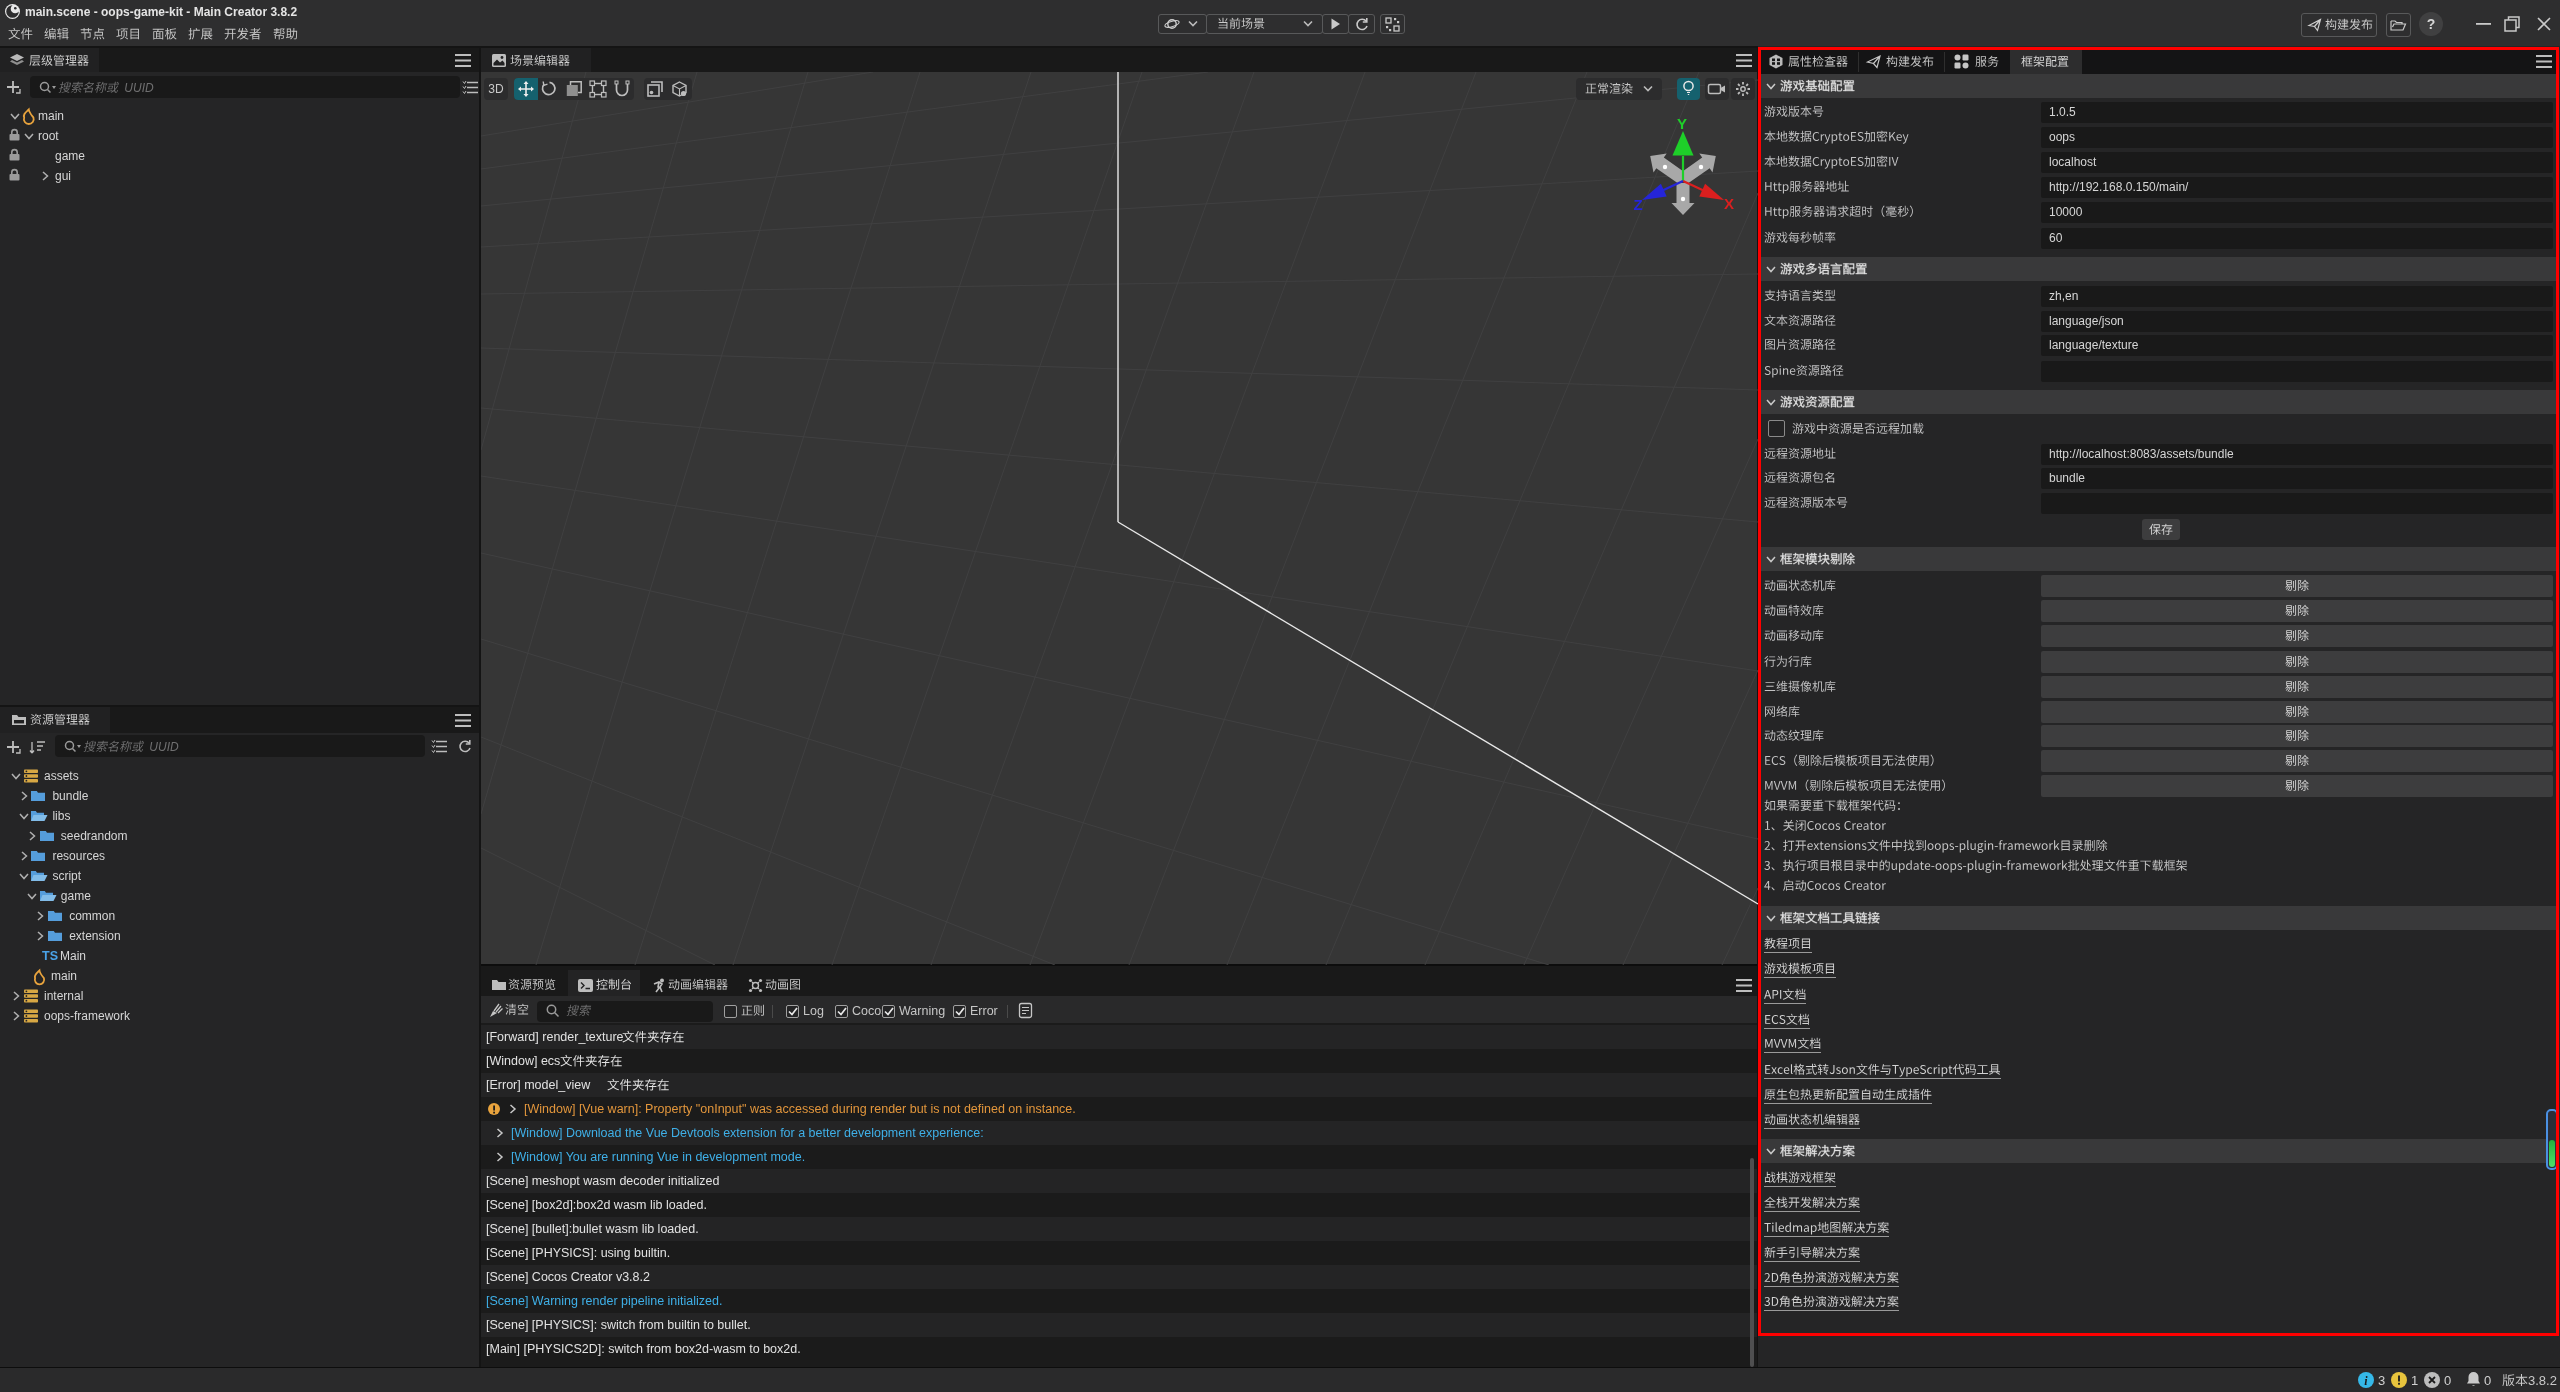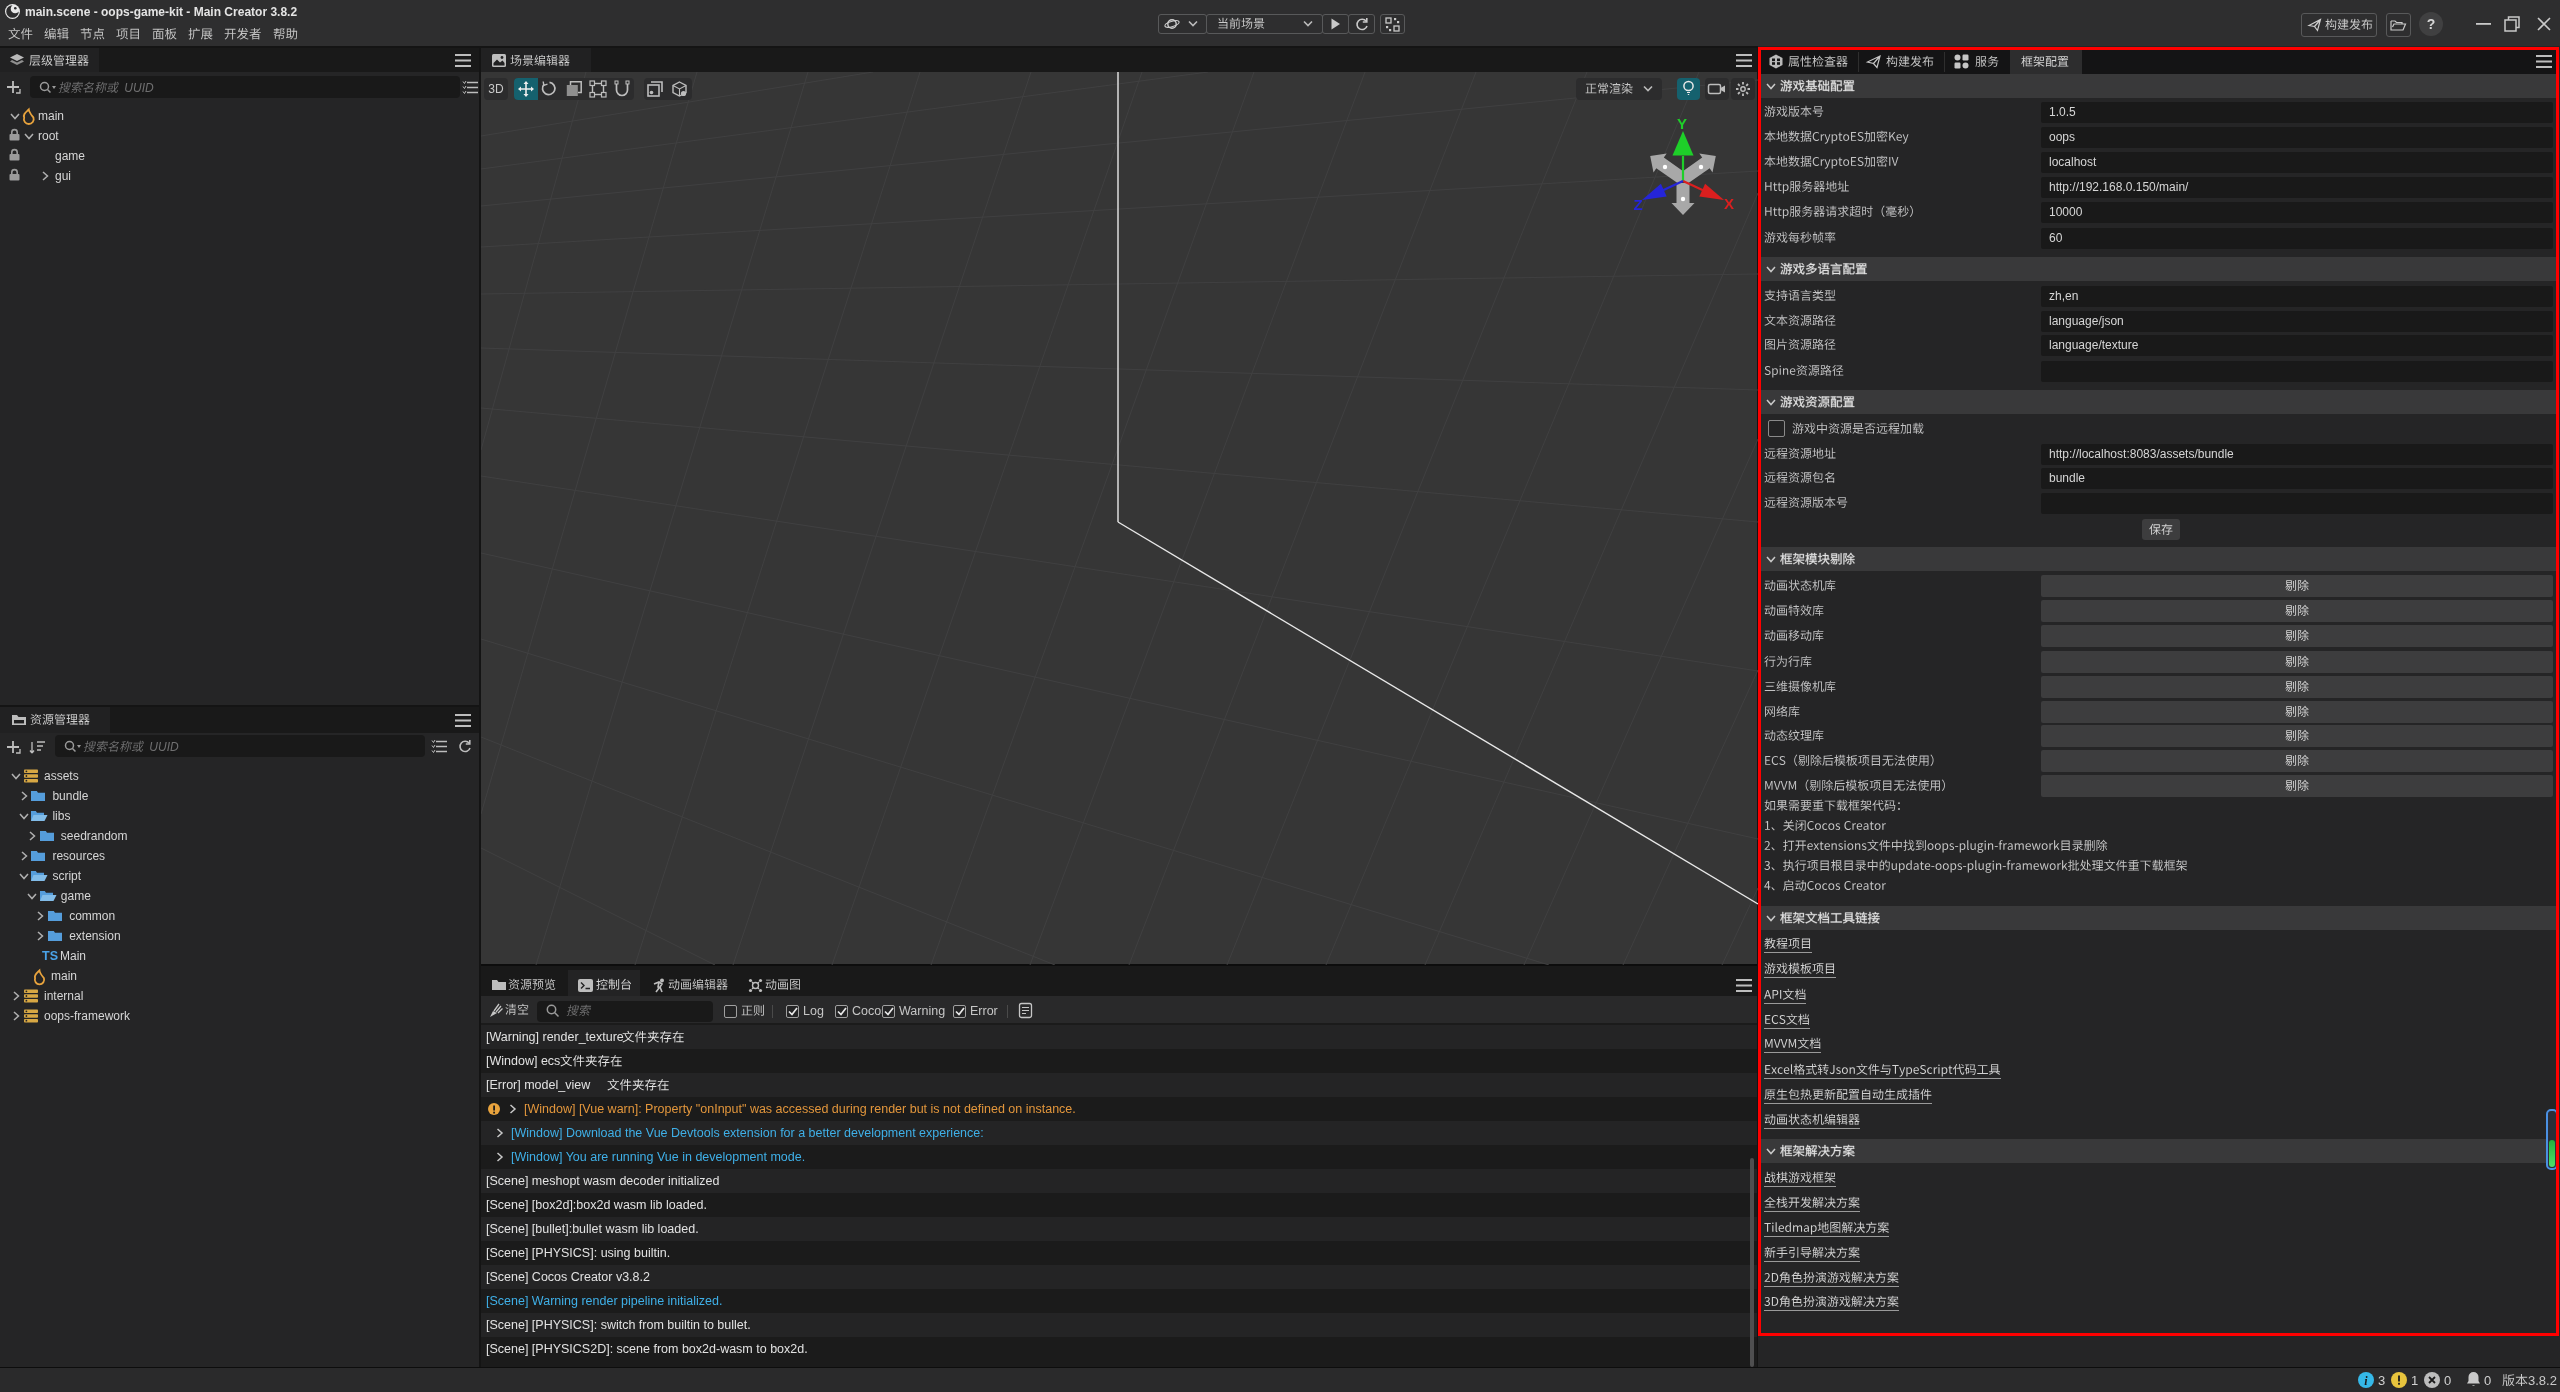--- a/index.html
+++ b/index.html
@@ -837,21 +837,21 @@
     <svg class="t" style="left:954.5px;top:1007px" width="10" height="9">
       <path d="M1 4.5 L4 7.5 L9 1" fill="none" stroke="#e8e8e8" stroke-width="1.7"></path>
     </svg>
     <div style="position:absolute;left:970px;top:1011px;transform:translate(0,-50%);font-family:&quot;Liberation Sans&quot;,sans-serif;font-size:12.5px;color:#c6c6c6;white-space:pre;">Error</div>
     <div style="left:1007px;top:1005px;width:1px;height:13px;background:#4a4a4a;"></div>
     <svg class="t" style="left:1019px;top:1003px;" width="13" height="15">
       <rect x="0.5" y="0.5" width="12" height="14" rx="2" fill="none" stroke="#c6c6c6" stroke-width="1.3"></rect>
       <path d="M3 4.5 H10 M3 7.5 H10 M3 10.5 H7" stroke="#c6c6c6" stroke-width="1.2"></path>
     </svg>
     <div style="left:481px;top:1025px;width:1276px;height:24px;background:#242425;"></div>
-    <div style="position:absolute;left:486px;top:1037px;transform:translate(0,-50%);font-family:&quot;Liberation Sans&quot;,sans-serif;font-size:12.5px;color:#e2e2e2;white-space:pre;">[Warning] render_texture</div>
+    <div style="position:absolute;left:486px;top:1037px;transform:translate(0,-50%);font-family:&quot;Liberation Sans&quot;,sans-serif;font-size:12.5px;color:#e2e2e2;white-space:pre;">[Forward] render_texture</div>
     <svg class="t" style="left:622.2px;top:1027.0px" width="68" height="20">
       <g transform="translate(0,14.44) scale(0.01250,-0.01250)" fill="#e2e2e2">
         <use href="#g6587" x="0"></use>
         <use href="#g4EF6" x="1000"></use>
         <use href="#g5939" x="2000"></use>
         <use href="#g5B58" x="3000"></use>
         <use href="#g5728" x="4000"></use>
       </g>
     </svg>
     <div style="position:absolute;left:486px;top:1061px;transform:translate(0,-50%);font-family:&quot;Liberation Sans&quot;,sans-serif;font-size:12.5px;color:#e2e2e2;white-space:pre;">[Window] ecs</div>
@@ -897,21 +897,21 @@
     <div style="position:absolute;left:486px;top:1181px;transform:translate(0,-50%);font-family:&quot;Liberation Sans&quot;,sans-serif;font-size:12.5px;color:#e2e2e2;white-space:pre;">[Scene] meshopt wasm decoder initialized</div>
     <div style="position:absolute;left:486px;top:1205px;transform:translate(0,-50%);font-family:&quot;Liberation Sans&quot;,sans-serif;font-size:12.5px;color:#e2e2e2;white-space:pre;">[Scene] [box2d]:box2d wasm lib loaded.</div>
     <div style="left:481px;top:1217px;width:1276px;height:24px;background:#242425;"></div>
     <div style="position:absolute;left:486px;top:1229px;transform:translate(0,-50%);font-family:&quot;Liberation Sans&quot;,sans-serif;font-size:12.5px;color:#e2e2e2;white-space:pre;">[Scene] [bullet]:bullet wasm lib loaded.</div>
     <div style="position:absolute;left:486px;top:1253px;transform:translate(0,-50%);font-family:&quot;Liberation Sans&quot;,sans-serif;font-size:12.5px;color:#e2e2e2;white-space:pre;">[Scene] [PHYSICS]: using builtin.</div>
     <div style="left:481px;top:1265px;width:1276px;height:24px;background:#242425;"></div>
     <div style="position:absolute;left:486px;top:1277px;transform:translate(0,-50%);font-family:&quot;Liberation Sans&quot;,sans-serif;font-size:12.5px;color:#e2e2e2;white-space:pre;">[Scene] Cocos Creator v3.8.2</div>
     <div style="position:absolute;left:486px;top:1301px;transform:translate(0,-50%);font-family:&quot;Liberation Sans&quot;,sans-serif;font-size:12.5px;color:#3fb0e8;white-space:pre;">[Scene] Warning render pipeline initialized.</div>
     <div style="left:481px;top:1313px;width:1276px;height:24px;background:#242425;"></div>
     <div style="position:absolute;left:486px;top:1325px;transform:translate(0,-50%);font-family:&quot;Liberation Sans&quot;,sans-serif;font-size:12.5px;color:#e2e2e2;white-space:pre;">[Scene] [PHYSICS]: switch from builtin to bullet.</div>
-    <div style="position:absolute;left:486px;top:1349px;transform:translate(0,-50%);font-family:&quot;Liberation Sans&quot;,sans-serif;font-size:12.5px;color:#e2e2e2;white-space:pre;">[Scene] [PHYSICS2D]: scene from box2d-wasm to box2d.</div>
+    <div style="position:absolute;left:486px;top:1349px;transform:translate(0,-50%);font-family:&quot;Liberation Sans&quot;,sans-serif;font-size:12.5px;color:#e2e2e2;white-space:pre;">[Main] [PHYSICS2D]: switch from box2d-wasm to box2d.</div>
     <div style="left:1750px;top:1158px;width:4px;height:209px;background:#4f4f50;border-radius:2px;"></div>
     <div style="left:1761px;top:50px;width:796px;height:24px;background:#141415;"></div>
     <svg class="t" style="left:1768px;top:54px;" width="16" height="15">
       <path d="M8 0.5 L14.5 4 V11 L8 14.5 L1.5 11 V4 Z" fill="#b9b9b9"></path>
       <rect x="4" y="4.5" width="8" height="2.6" fill="#141415"></rect>
       <rect x="4" y="8.2" width="8" height="2.6" fill="#141415"></rect>
       <rect x="7" y="4" width="2" height="7.5" fill="#b9b9b9"></rect>
     </svg>
     <svg class="t" style="left:1788.0px;top:51.9px" width="65" height="19">
       <g transform="translate(0,13.86) scale(0.01200,-0.01200)" fill="#c6c6c6">

